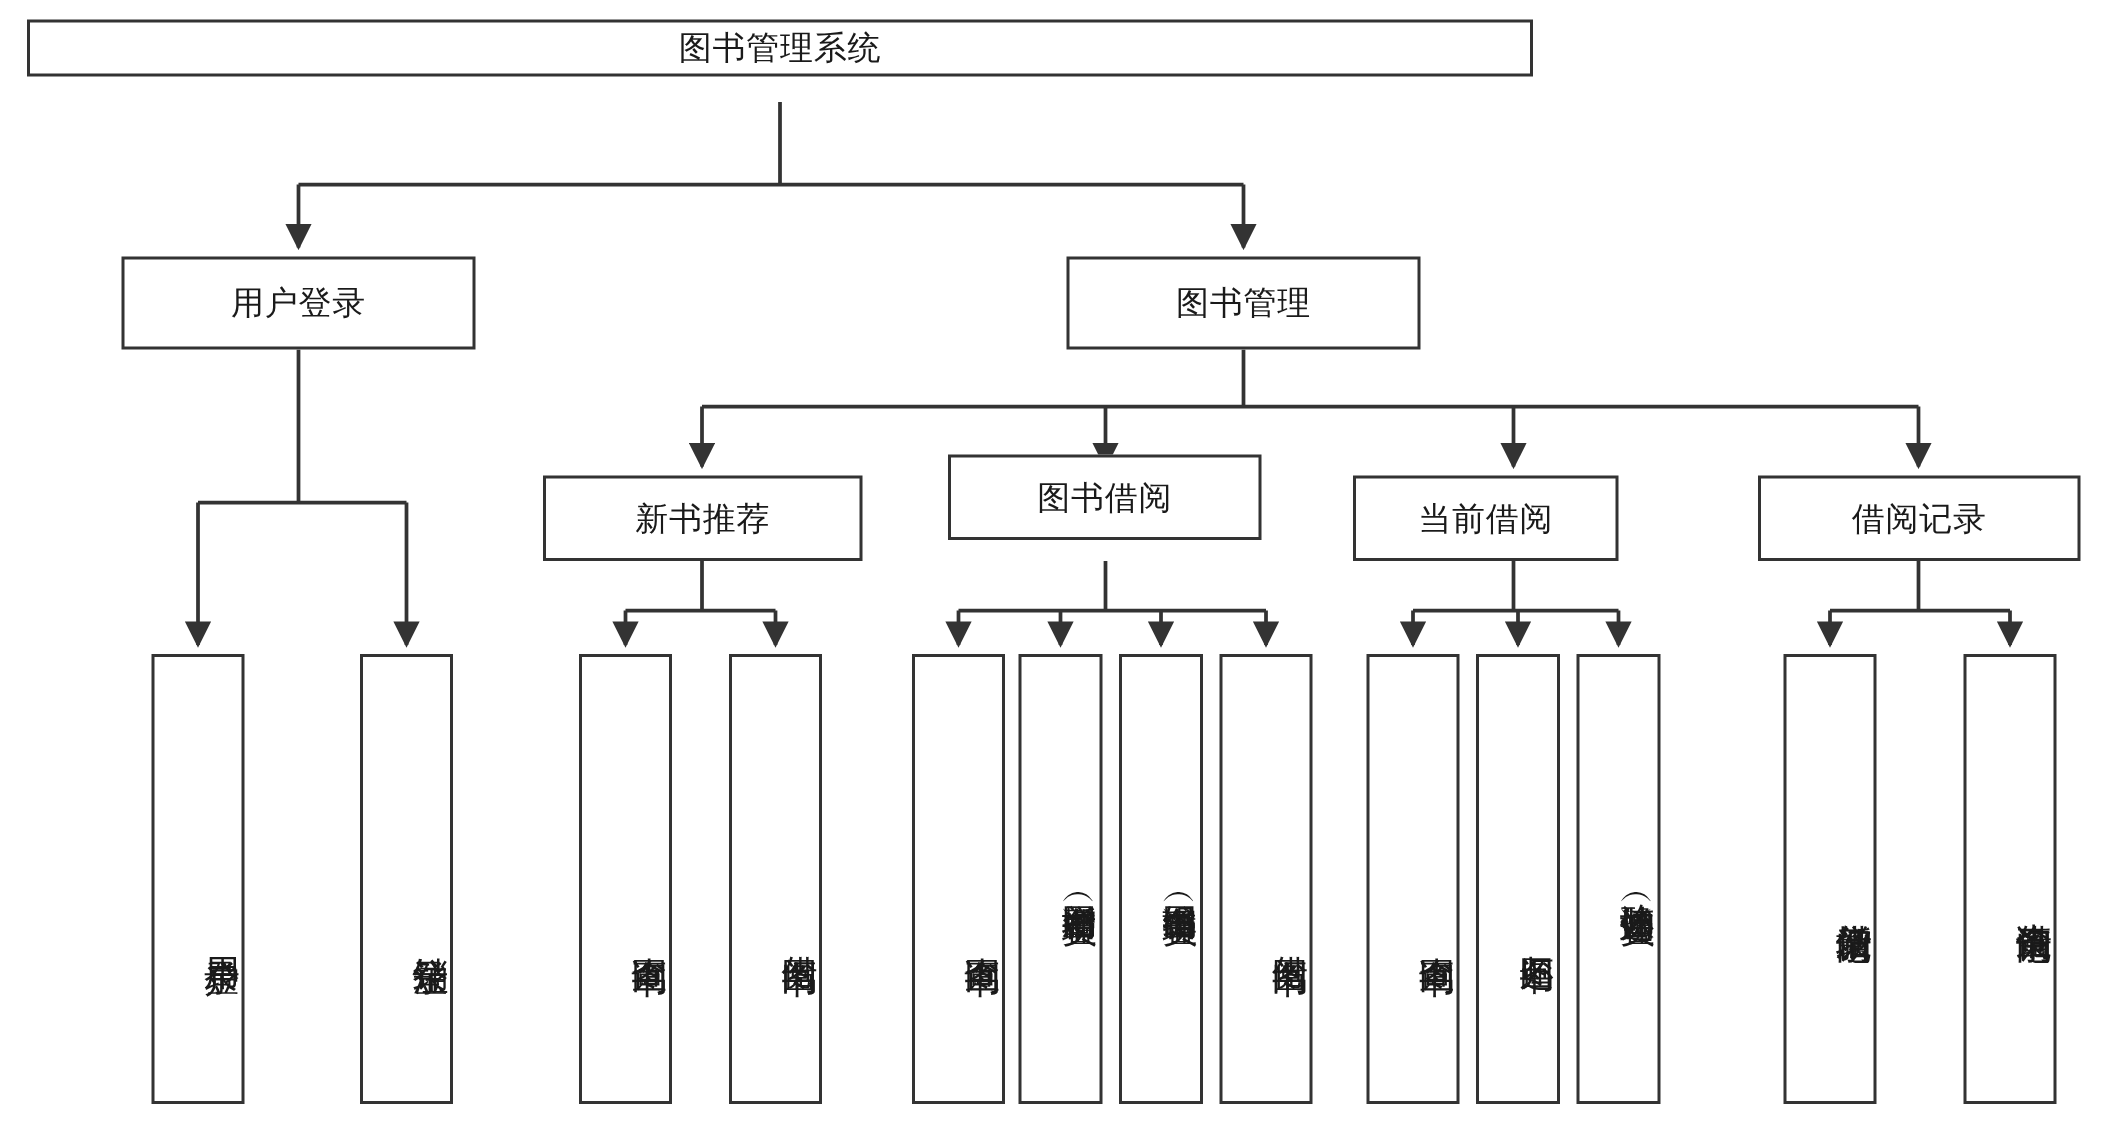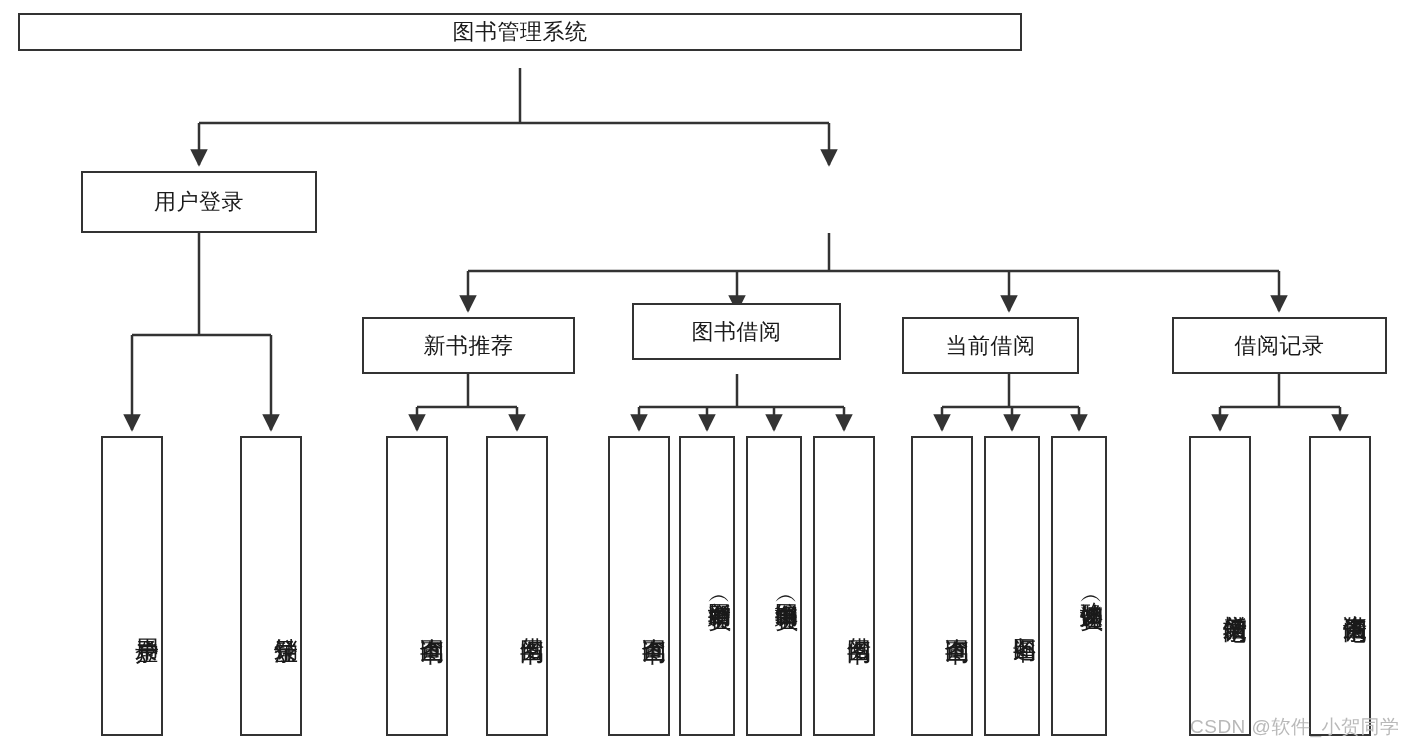--- a/index.html
+++ b/index.html
@@ -123,20 +123,23 @@
     </g>
   </svg>
 
   <div class="node horiz" style="left:18px; top:13px; width:1004px; height:38px;">
     <span class="node-label">图书管理系统</span>
   </div>
 
   <div class="node horiz" style="left:81px; top:171px; width:236px; height:62px;">
     <span class="node-label">用户登录</span>
   </div>
+  <div class="node horiz" style="left:711px; top:171px; width:236px; height:62px;">
+    <span class="node-label">图书管理</span>
+  </div>
 
   <div class="node horiz" style="left:362px; top:317px; width:213px; height:57px;">
     <span class="node-label">新书推荐</span>
   </div>
   <div class="node horiz" style="left:632px; top:303px; width:209px; height:57px;">
     <span class="node-label">图书借阅</span>
   </div>
   <div class="node horiz" style="left:902px; top:317px; width:177px; height:57px;">
     <span class="node-label">当前借阅</span>
   </div>
@@ -181,15 +184,14 @@
     <span class="node-label">确认归还（管理员）</span>
   </div>
 
   <div class="node vert" style="left:1189px; top:436px; width:62px; height:300px; padding-top:25px;">
     <span class="node-label">新增借阅记录</span>
   </div>
   <div class="node vert" style="left:1309px; top:436px; width:62px; height:300px; padding-top:25px;">
     <span class="node-label">查询借阅记录</span>
   </div>
 
-  <div class="watermark">CSDN @软件_小贺同学</div>
 
 </div>
 
 </body></html>

